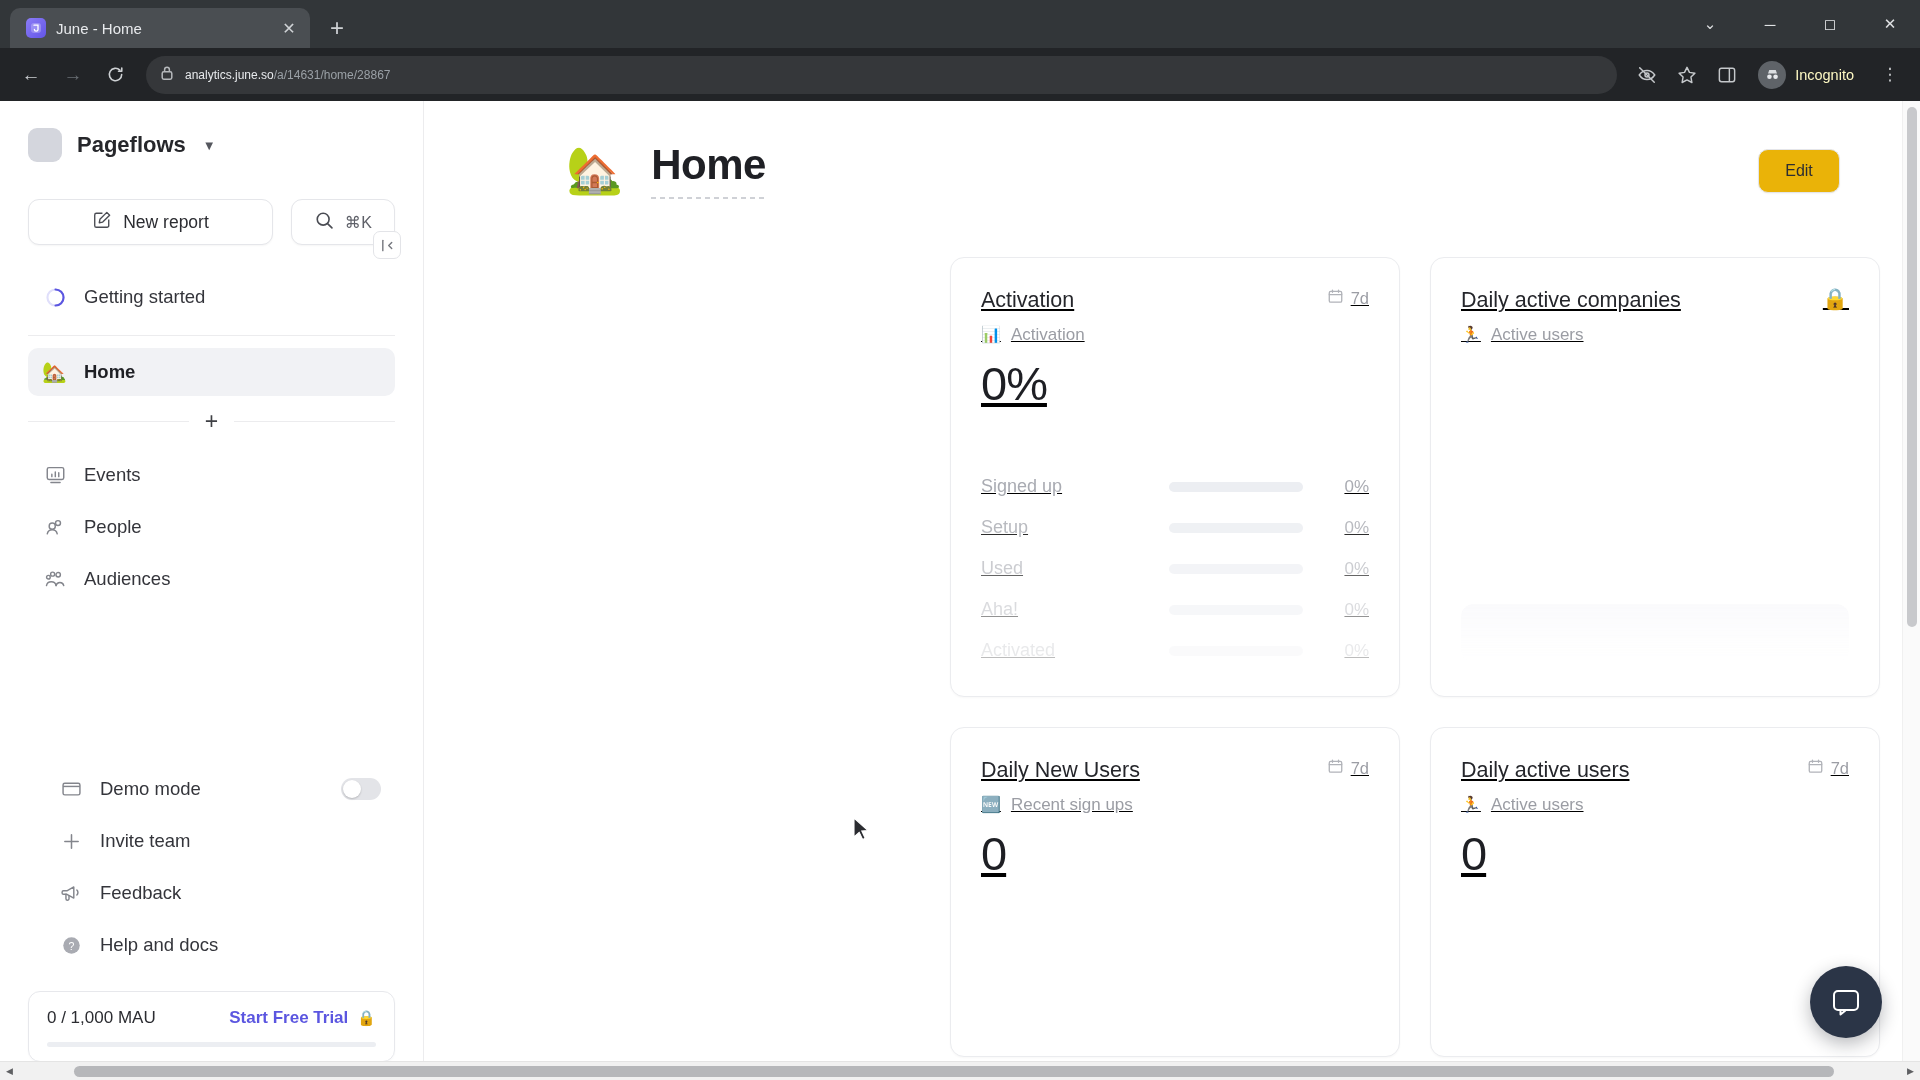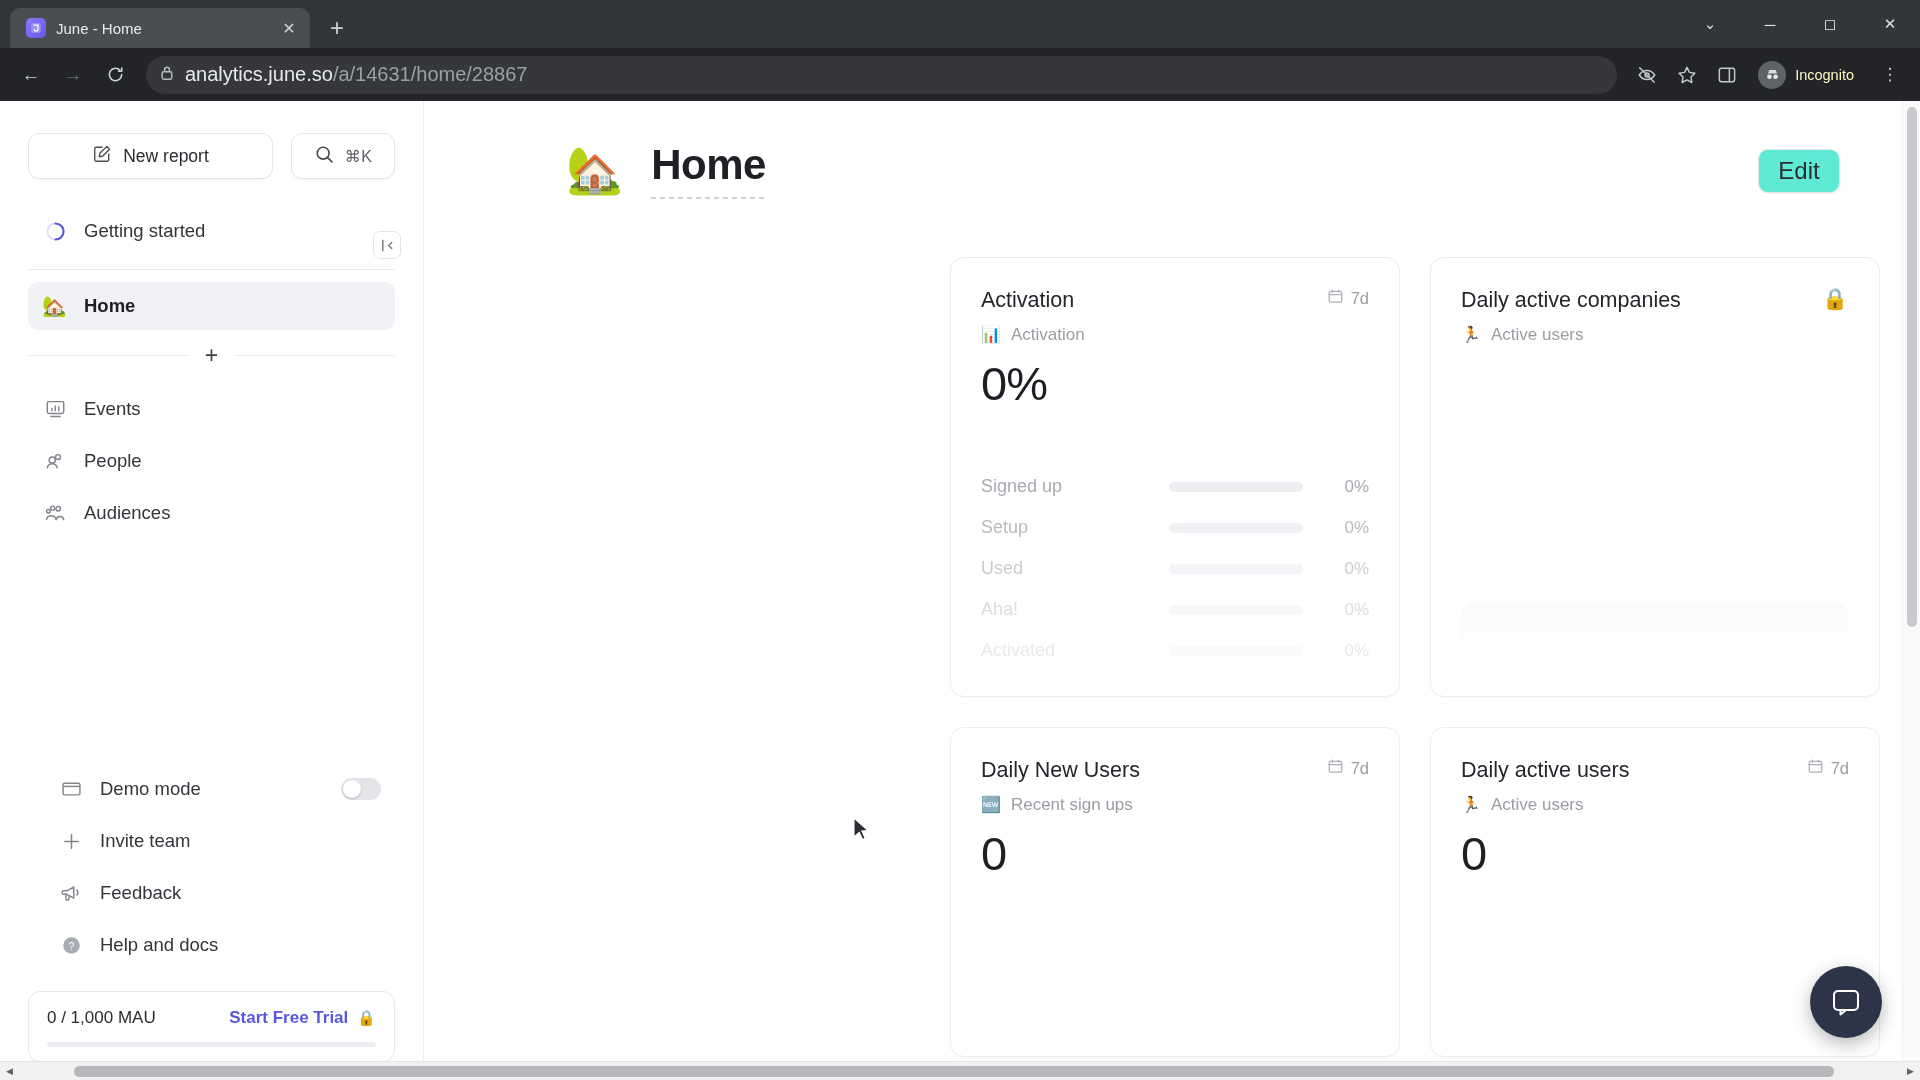--- a/index.html
+++ b/index.html
@@ -60,21 +60,21 @@
     align-items: center; justify-content: center; color: #cdd0d3; font-size: 19px;
     flex: none;
   }
   .nav-btn.disabled { color: #6a6f74; }
   .omnibox {
     flex: 1; height: 38px; background: #35373a; border-radius: 19px;
     display: flex; align-items: center; padding: 0 14px; gap: 11px;
     margin: 0 8px; min-width: 0;
   }
   .omni-lock { color: #b6b9bc; font-size: 14px; flex: none; }
-  .omni-url { font-size: 20px; color: #9aa0a6; white-space: nowrap; overflow: hidden; }
+  .omni-url { font-size: 12px; color: #9aa0a6; white-space: nowrap; overflow: hidden; }
   .omni-url b { color: #e8eaed; font-weight: normal; }
   .tool-icon {
     width: 36px; height: 36px; display: flex; align-items: center;
     justify-content: center; color: #c5c8cb; font-size: 17px; flex: none;
   }
   .incognito-pill {
     height: 36px; border-radius: 18px; display: flex; align-items: center;
     gap: 9px; padding: 0 14px 0 5px; color: #fef9c3; font-size: 14.5px;
     flex: none; margin-left: 4px;
   }
@@ -187,28 +187,28 @@
   .title-wrap { display: flex; align-items: center; gap: 28px; }
   .title-emoji { font-size: 46px; line-height: 1; }
   .page-title-box { position: relative; }
   .page-title { font-size: 42px; font-weight: 700; color: #1f2025; letter-spacing: -0.5px; }
   .title-underline {
     margin-top: 8px; height: 2px;
     background-image: repeating-linear-gradient(to right,#cfd1d6 0 5px,transparent 5px 9px);
   }
   .btn-edit {
     height: 44px; min-width: 82px; border: 1px solid #e4e5e9; border-radius: 10px;
-    background: #5eead4; display: flex; align-items: center; justify-content: center;
-    font-size: 24px; color: #2c2d32; box-shadow: 0 1px 2px rgba(16,17,26,0.04);
+    background: #eab308; display: flex; align-items: center; justify-content: center;
+    font-size: 16px; color: #2c2d32; box-shadow: 0 1px 2px rgba(16,17,26,0.04);
     margin-top: 8px;
   }
 
   .cards-grid {
     display: grid; grid-template-columns: repeat(3, 450px);
-    gap: 30px; padding: 58px 4px 0 528px; margin-left: -2px;
+    gap: 30px; padding: 58px 4px 0 528px; margin-left: -2px; text-decoration: underline;
   }
   .card {
     border: 1px solid #ebecef; border-radius: 14px; background: #fff;
     padding: 30px 30px 26px 30px; position: relative;
     box-shadow: 0 1px 2px rgba(16,17,26,0.03);
   }
   .card.h1 { height: 440px; }
   .card.h2 { height: 330px; }
   .card-head { display: flex; align-items: flex-start; justify-content: space-between; }
   .card-title { font-size: 21.5px; font-weight: 400; color: #25262b; line-height: 1.2; }
@@ -354,20 +354,27 @@
       </span>
       <span>Incognito</span>
     </div>
     <div class="tool-icon">⋮</div>
   </div>
 
   <div class="viewport">
 
     <div class="sidebar">
 
+      <div class="sb-top">
+        <div class="workspace">
+          <div class="ws-logo"></div>
+          <div class="ws-name">Pageflows</div>
+          <div class="ws-caret">▼</div>
+        </div>
+      </div>
 
       <div class="sb-collapse">
         <svg width="15" height="15" viewBox="0 0 16 16" fill="none" stroke="#75777e" stroke-width="1.5">
           <path d="M3 2.5v11" stroke-linecap="round"></path>
           <path d="M12.5 4.8L9.3 8l3.2 3.2" stroke-linecap="round" stroke-linejoin="round"></path>
         </svg>
       </div>
 
       <div class="sb-actions">
         <div class="btn-newreport">

